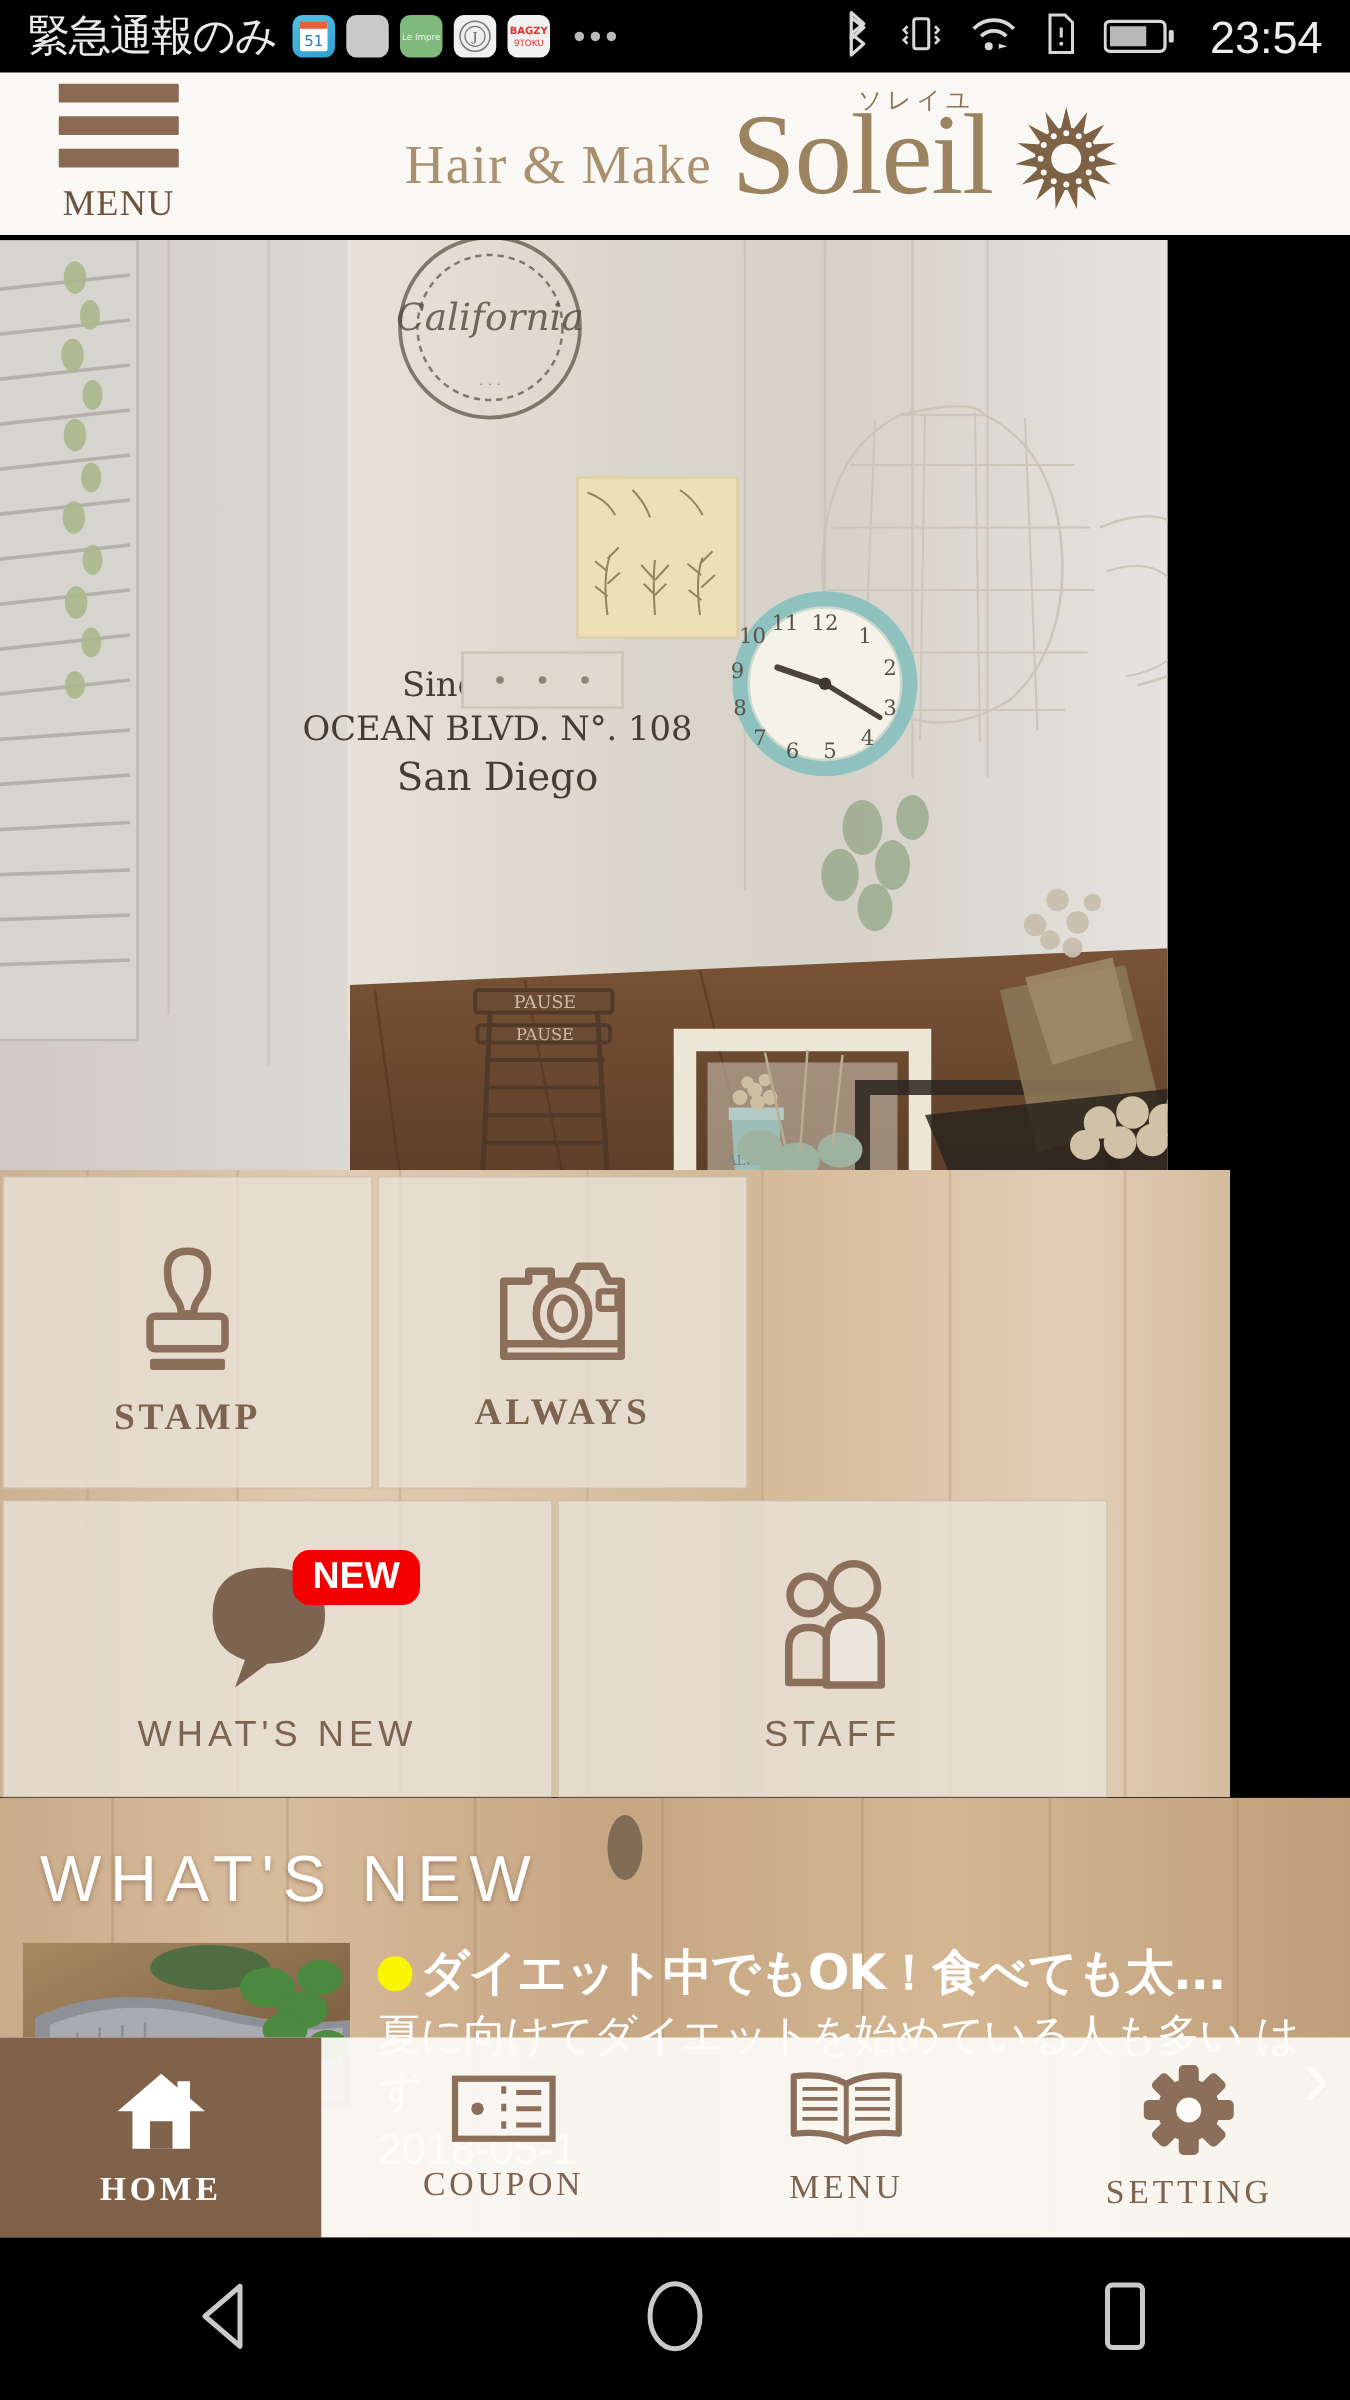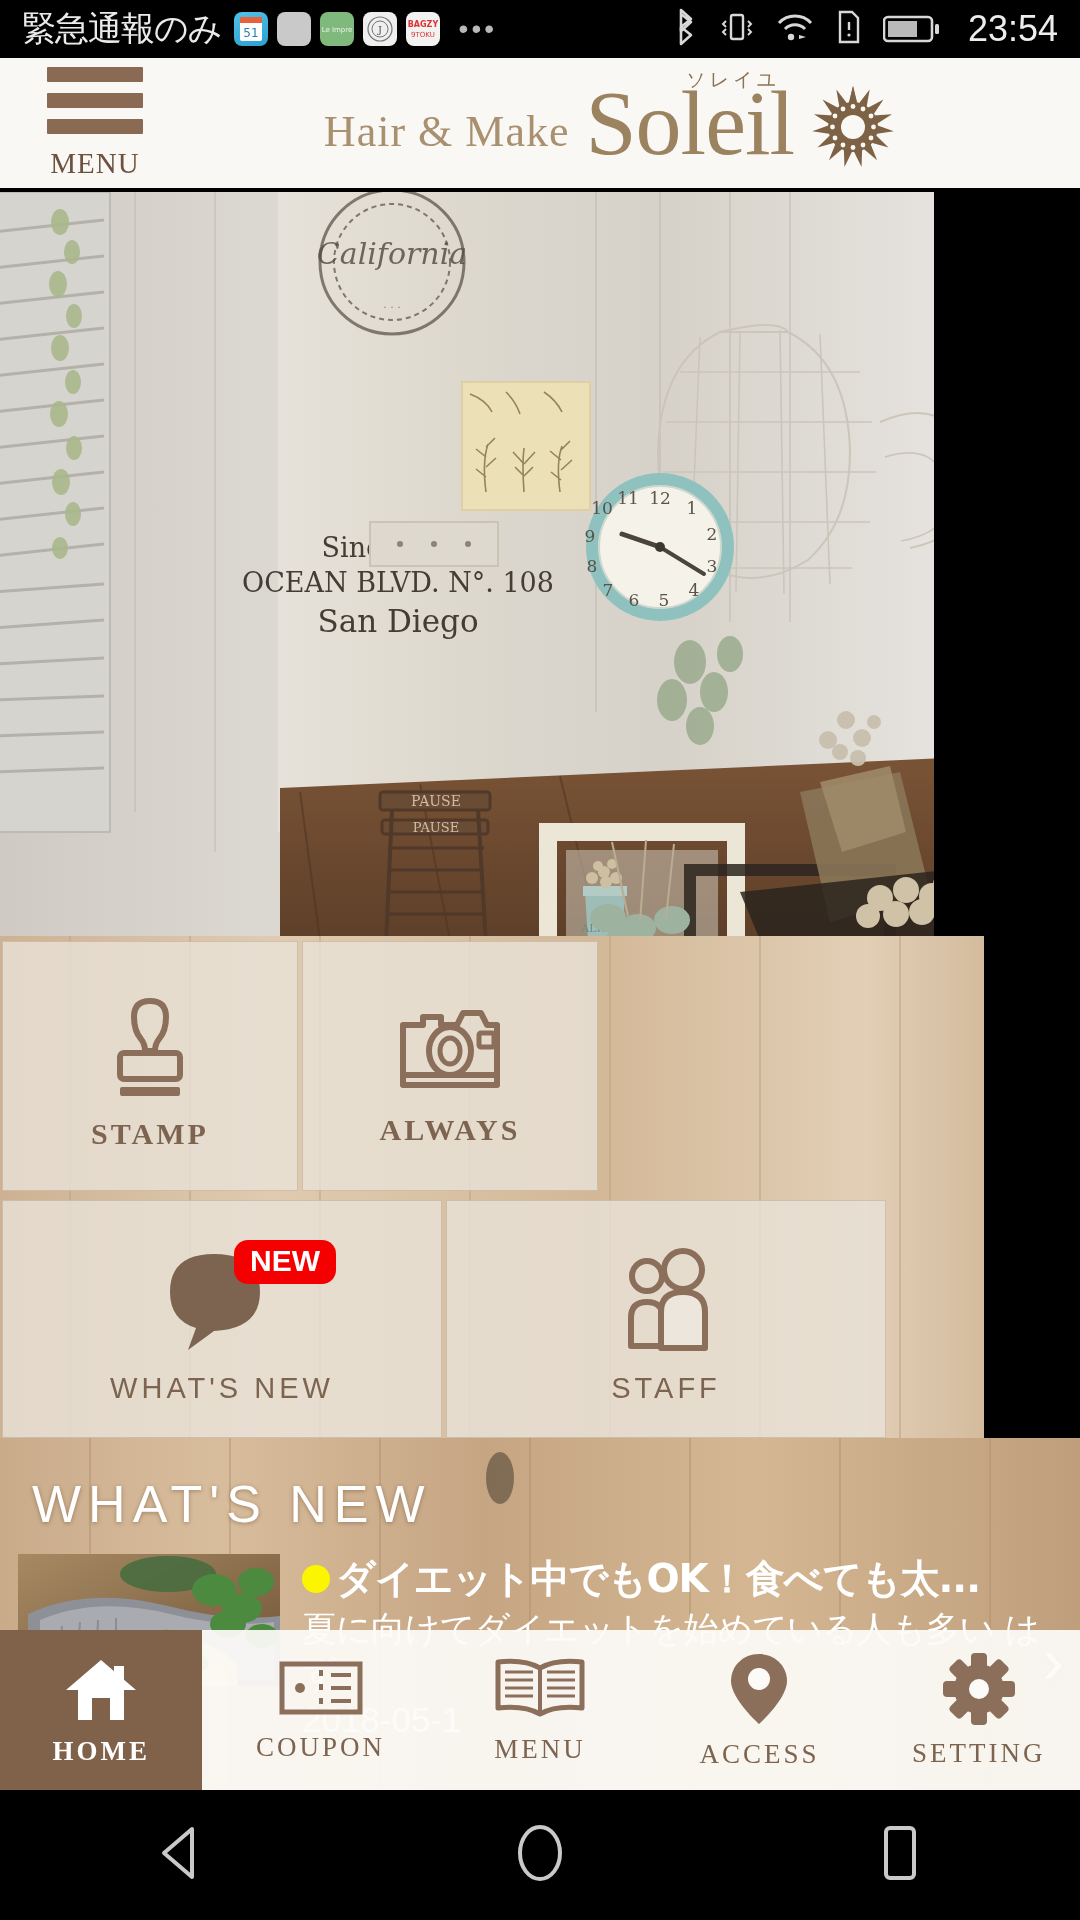--- a/index.html
+++ b/index.html
@@ -693,29 +693,20 @@
             <line x1="53" y1="16" x2="81" y2="16"></line>
               <line x1="53" y1="24" x2="81" y2="24"></line>
             <line x1="53" y1="32" x2="81" y2="32"></line>
               <line x1="53" y1="40" x2="81" y2="40"></line>
           </g>
         </svg>
       </span>
       <span class="nav-label">MENU</span>
     </div>
 
-    <div class="navitem">
-      <span>
-        <svg width="62" height="76" viewBox="0 0 62 76">
-          <path d="M31 3 C15 3 3 15 3 30 C3 48 31 73 31 73 C31 73 59 48 59 30 C59 15 47 3 31 3 z" fill="#8b6f5a"></path>
-          <circle cx="31" cy="28" r="11" fill="#fcfbf8"></circle>
-        </svg>
-      </span>
-      <span class="nav-label">ACCESS</span>
-    </div>
 
     <div class="navitem">
       <span>
         <svg width="74" height="74" viewBox="0 0 74 74">
           <g fill="#8b6f5a">
             <rect x="29" y="1" width="16" height="72" rx="4"></rect>
             <rect x="29" y="1" width="16" height="72" rx="4" transform="rotate(45 37 37)"></rect>
             <rect x="29" y="1" width="16" height="72" rx="4" transform="rotate(90 37 37)"></rect>
             <rect x="29" y="1" width="16" height="72" rx="4" transform="rotate(135 37 37)"></rect>
             <circle cx="37" cy="37" r="25"></circle>

